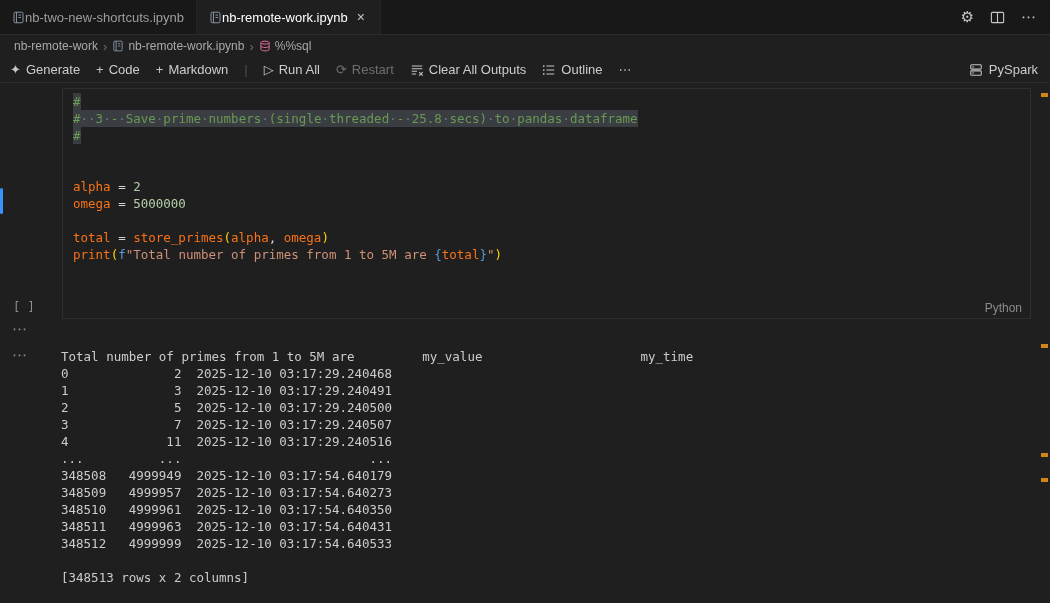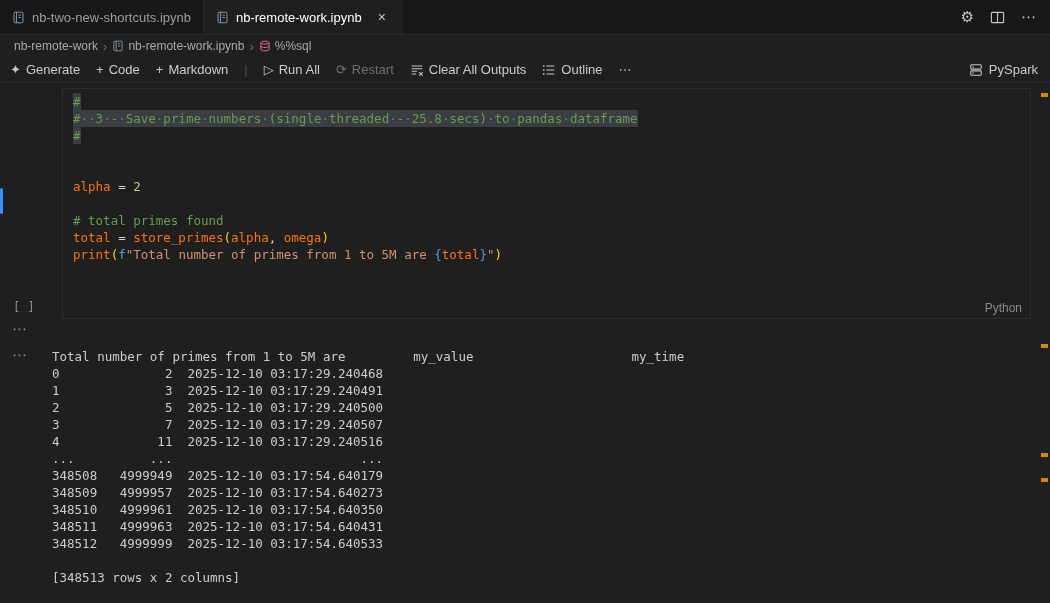--- a/index.html
+++ b/index.html
@@ -2,21 +2,21 @@
 <html><head>
 <meta charset="utf-8">
 <style>
   * { box-sizing: border-box; margin: 0; padding: 0; }
   html,body { background:#181818; }
   body { font-family:"Liberation Sans", sans-serif; }
   .window { position:relative; width:1050px; height:603px; background:#1f1f1f; overflow:hidden; }
 
   
   .tabbar { display:flex; height:35px; background:#181818; border-bottom:1px solid #2b2b2b; align-items:stretch; }
-  .tab { display:flex; align-items:center; gap:7px; padding:0 12px; font-size:13px; color:#9d9d9d; background:#181818; border-right:1px solid #252526; cursor:pointer; white-space:nowrap; }
+  .tab { display:flex; align-items:center; padding:0 12px; font-size:13px; color:#9d9d9d; background:#181818; border-right:1px solid #252526; cursor:pointer; white-space:nowrap; }
   .tab.active { background:#1f1f1f; color:#ffffff; }
   .tab .close { margin-left:6px; color:#c5c5c5; font-size:14px; line-height:1; padding:1px 3px; border-radius:3px; }
   .tabactions { margin-left:auto; display:flex; align-items:center; gap:16px; padding-right:14px; color:#c5c5c5; }
   .tabactions .glyph { font-size:15px; cursor:pointer; }
 
   
   .breadcrumbs { display:flex; align-items:center; height:22px; padding-left:14px; gap:5px; font-size:12px; color:#a9a9a9; background:#1f1f1f; }
   .crumb { display:flex; align-items:center; gap:4px; cursor:pointer; }
   .crumb-sep { color:#6e6e6e; font-size:13px; }
 
@@ -49,21 +49,21 @@
   .tk-str { color:#ce9178; }
   .tk-fmt { color:#569cd6; }
   .langbar { position:absolute; right:8px; bottom:3px; font-size:12px; color:#8a8a8a; cursor:pointer; }
 
   .exec { position:absolute; left:13px; top:216px; font-family:"DejaVu Sans Mono", monospace; font-size:12px; color:#8f8f8f; }
 
   .outmenu { position:absolute; left:12px; color:#8f8f8f; font-size:15px; letter-spacing:1px; cursor:pointer; line-height:10px; }
   .outmenu.m1 { top:240px; }
   .outmenu.m2 { top:266px; }
 
-  .output { position:absolute; left:52px; top:264px; font-family:"DejaVu Sans Mono", monospace; font-size:12.5px; line-height:17px; color:#cccccc; white-space:pre; }
+  .output { position:absolute; left:61px; top:264px; font-family:"DejaVu Sans Mono", monospace; font-size:12.5px; line-height:17px; color:#cccccc; white-space:pre; }
 
   .ovr { position:absolute; right:2px; width:7px; height:4px; background:#d18616; }
 
   svg.icon { display:block; }
 </style>
 </head>
 <body>
 
 <div class="window">
 
@@ -194,22 +194,22 @@
     <div class="focusbar"></div>
 
     <div class="cell">
       <div class="code">
           <div class="cl sel"><span class="lc"><span class="tk-cmt">#</span></span></div>
           <div class="cl sel"><span class="lc"><span class="tk-cmt">#</span><span class="tk-ws">··</span><span class="tk-cmt">3</span><span class="tk-ws">·</span><span class="tk-cmt">-</span><span class="tk-ws">·</span><span class="tk-cmt">Save</span><span class="tk-ws">·</span><span class="tk-cmt">prime</span><span class="tk-ws">·</span><span class="tk-cmt">numbers</span><span class="tk-ws">·</span><span class="tk-cmt">(single</span><span class="tk-ws">·</span><span class="tk-cmt">threaded</span><span class="tk-ws">·</span><span class="tk-cmt">-</span><span class="tk-ws">·</span><span class="tk-cmt">25.8</span><span class="tk-ws">·</span><span class="tk-cmt">secs)</span><span class="tk-ws">·</span><span class="tk-cmt">to</span><span class="tk-ws">·</span><span class="tk-cmt">pandas</span><span class="tk-ws">·</span><span class="tk-cmt">dataframe</span></span></div>
           <div class="cl sel"><span class="lc"><span class="tk-cmt">#</span></span></div>
           <div class="cl"><span class="lc">​</span></div>
           <div class="cl"><span class="lc">​</span></div>
           <div class="cl"><span class="lc"><span class="tk-var">alpha</span><span class="tk-op"> = </span><span class="tk-num">2</span></span></div>
+          <div class="cl"><span class="lc"><span class="tk-var">omega</span><span class="tk-op"> = </span><span class="tk-num">5000000</span></span></div>
           <div class="cl"><span class="lc">​</span></div>
-          <div class="cl"><span class="lc"><span class="tk-cmt"># total primes found</span></span></div>
           <div class="cl"><span class="lc"><span class="tk-var">total</span><span class="tk-op"> = </span><span class="tk-fn">store_primes</span><span class="tk-brk">(</span><span class="tk-var">alpha</span><span class="tk-op">, </span><span class="tk-var">omega</span><span class="tk-brk">)</span></span></div>
           <div class="cl"><span class="lc"><span class="tk-fn">print</span><span class="tk-brk">(</span><span class="tk-kw">f</span><span class="tk-str">"Total number of primes from 1 to 5M are </span><span class="tk-fmt">{</span><span class="tk-var">total</span><span class="tk-fmt">}</span><span class="tk-str">"</span><span class="tk-brk">)</span></span></div>
         </div>
       <div class="langbar">Python</div>
     </div>
 
     <div class="exec">[ ]</div>
 
     <div class="outmenu m1">⋯</div>
     <div class="outmenu m2">⋯</div>

